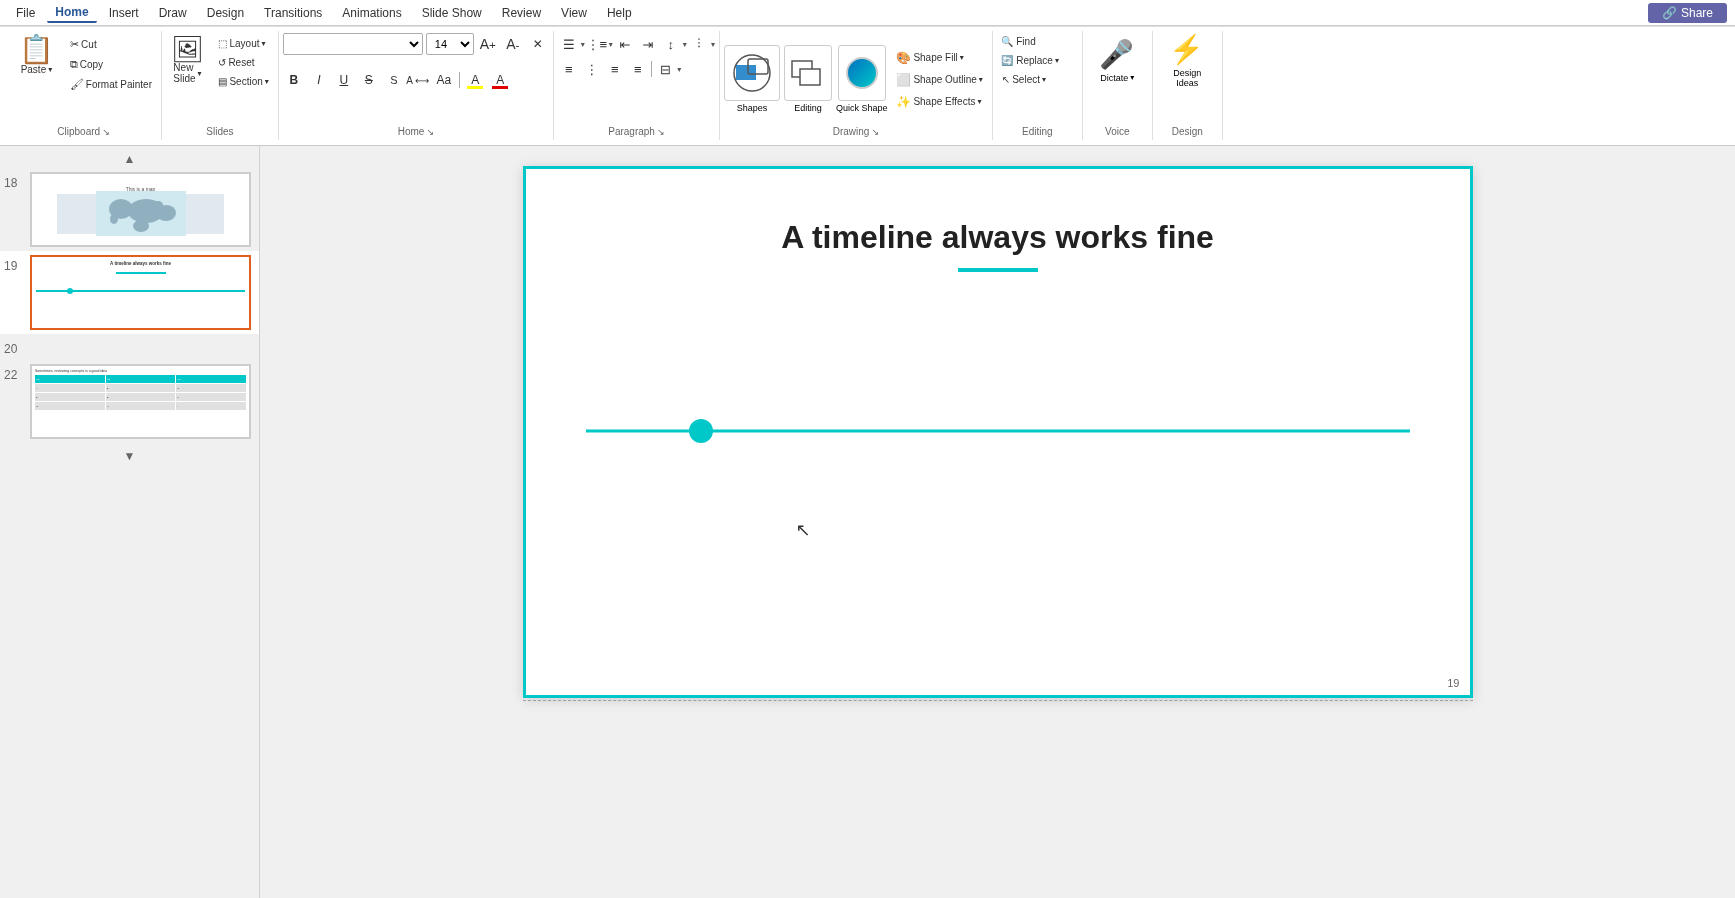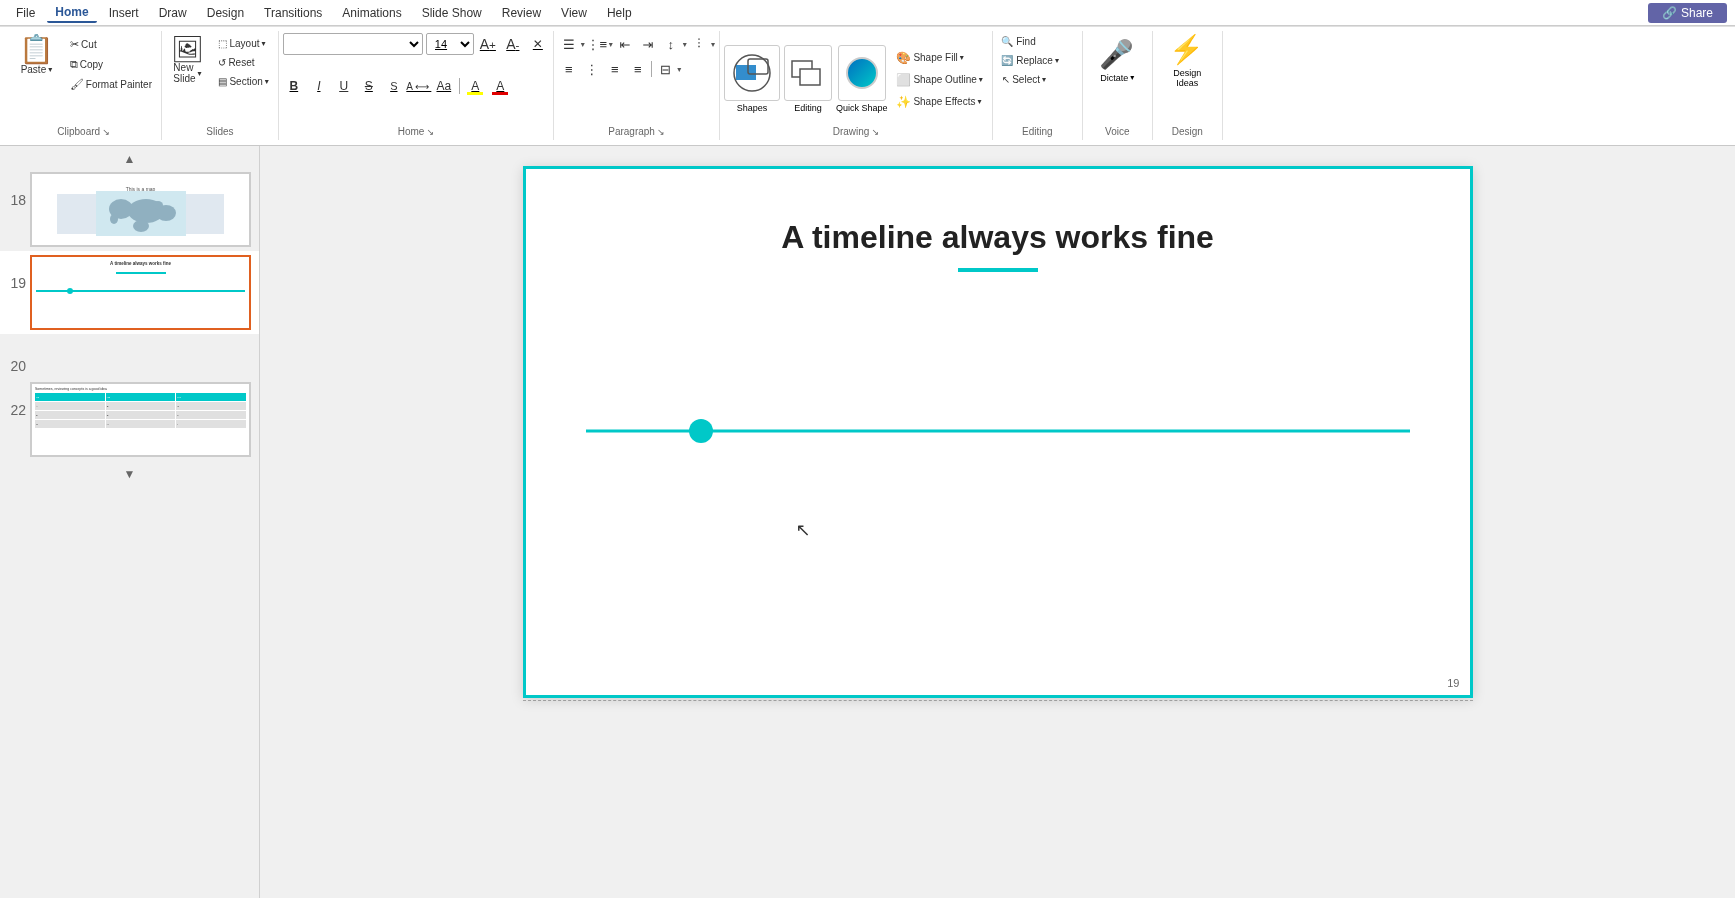--- a/index.html
+++ b/index.html
@@ -128,25 +128,25 @@
     .slide-item {
       display: flex;
       align-items: flex-start;
       padding: 4px 8px 4px 4px;
       cursor: pointer;
       gap: 4px;
     }
     .slide-item.active { background: #fff; }
 
     .slide-number {
-      font-size: 14px;
+      font-size: 12px;
       color: #666;
       min-width: 22px;
-      text-align: right;
-      margin-top: 20px;
+      text-align: left;
+      margin-top: 4px;
     }
 
     .slide-thumb {
       flex: 1;
       border: 2px solid #ccc;
       background: #fff;
       position: relative;
       overflow: hidden;
     }
     .slide-item.active .slide-thumb { border-color: #e06020; }
@@ -489,21 +489,21 @@
         </div>
       </div>
       <div class="rg-label">
         <div class="rg-label-row">
           <span>Slides</span>
         </div>
       </div>
     </div>
 
     <div class="rg" style="min-width:200px;">
-      <div class="rg-body" style="flex-direction:column; align-items:flex-start; padding:2px 0; gap:20px;text-decoration:underline;">
+      <div class="rg-body" style="flex-direction:column; align-items:flex-start; padding:2px 0; gap:14px;">
         <div class="font-row">
           <select class="font-select">
             <option></option>
           </select>
           <select class="font-size-select">
             <option>14</option>
           </select>
           <div class="font-btn" style="font-size:14px;">A<sup>+</sup></div>
           <div class="font-btn" style="font-size:14px;">A<sup>-</sup></div>
           <div class="font-btn">✕</div>

